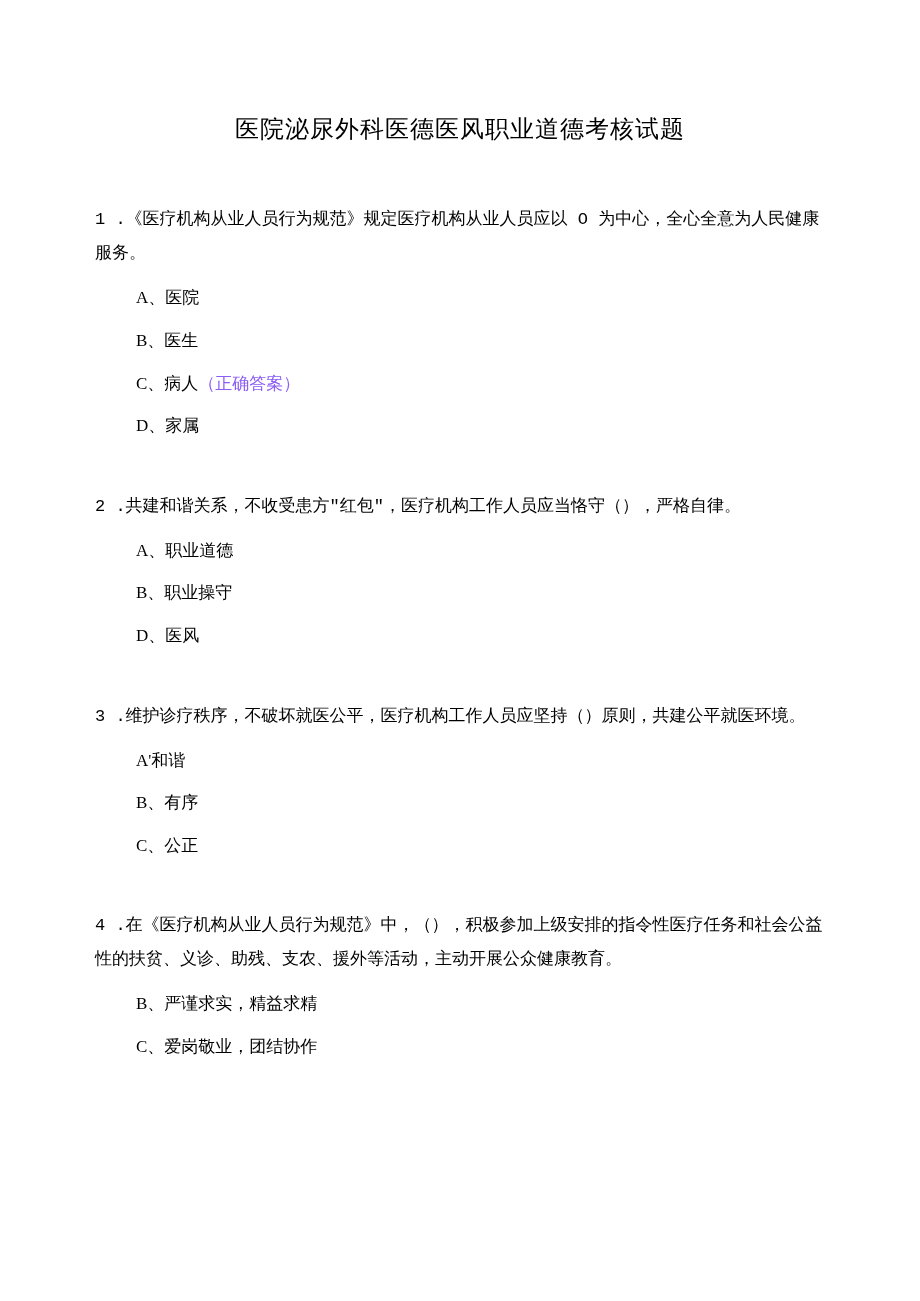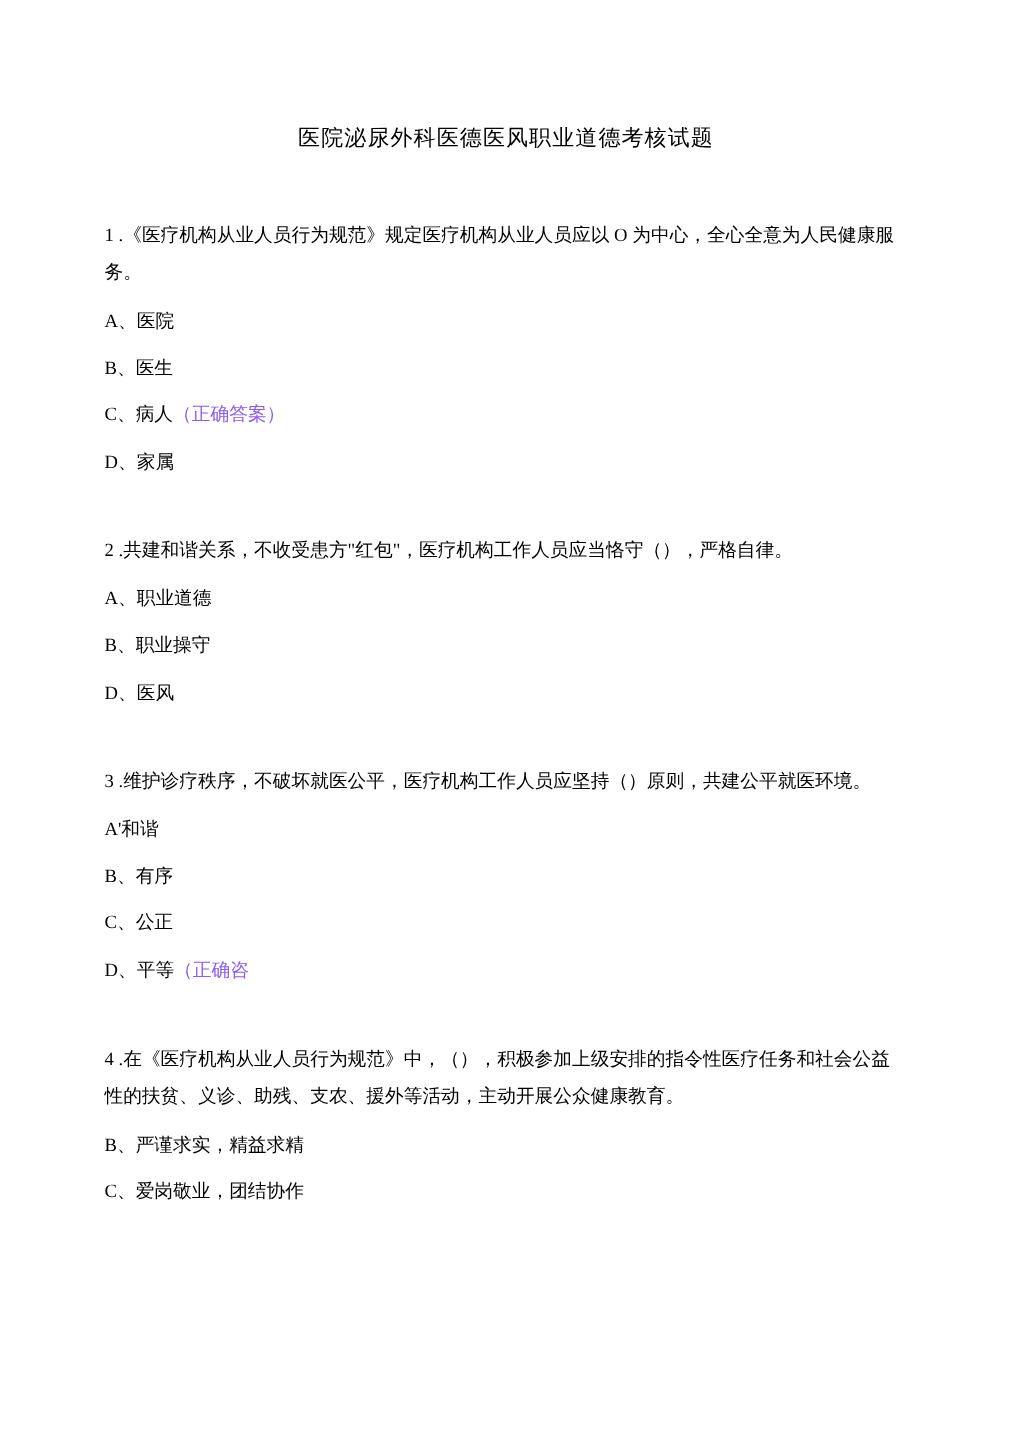--- a/index.html
+++ b/index.html
@@ -12,35 +12,37 @@
       height: 1301px;
       background: #ffffff;
       font-family: "SimSun", "宋体", serif;
       font-size: 17px;
       color: #000000;
       line-height: 1.6;
       padding: 110px 95px 50px 95px;
     }
     .title {
       text-align: center;
-      font-size: 20px;
+      font-size: 24px;
       font-weight: normal;
       margin-bottom: 55px;
       letter-spacing: 1px;
     }
     .question {
       margin-bottom: 48px;
     }
     .question-text {
       margin-bottom: 12px;
       line-height: 2.0;
+      font-family: Liberation Mono, monospace;
     }
     .option {
       margin-bottom: 12px;
       line-height: 1.8;
+      margin-left: 41px;
     }
     .correct {
       color: #8b5cf6;
     }
   </style>
 </head>
 <body>
 
 <h1 class="title">医院泌尿外科医德医风职业道德考核试题</h1>
 
@@ -63,21 +65,20 @@
   <div class="option"><span>D、医风</span><span class="correct"></span></div>
 </div>
 
 <div class="question">
   <div class="question-text">
     <span>3</span><span> .维护诊疗秩序，不破坏就医公平，医疗机构工作人员应坚持（）原则，共建公平就医环境。</span>
   </div>
   <div class="option"><span>A'和谐</span><span class="correct"></span></div>
   <div class="option"><span>B、有序</span><span class="correct"></span></div>
   <div class="option"><span>C、公正</span><span class="correct"></span></div>
-  <div class="option"><span>D、平等</span><span class="correct">（正确咨</span></div>
 </div>
 
 <div class="question">
   <div class="question-text">
     <span>4</span><span> .在《医疗机构从业人员行为规范》中，（），积极参加上级安排的指令性医疗任务和社会公益性的扶贫、义诊、助残、支农、援外等活动，主动开展公众健康教育。</span>
   </div>
   <div class="option"><span>B、严谨求实，精益求精</span><span class="correct"></span></div>
   <div class="option"><span>C、爱岗敬业，团结协作</span><span class="correct"></span></div>
 </div>
 

